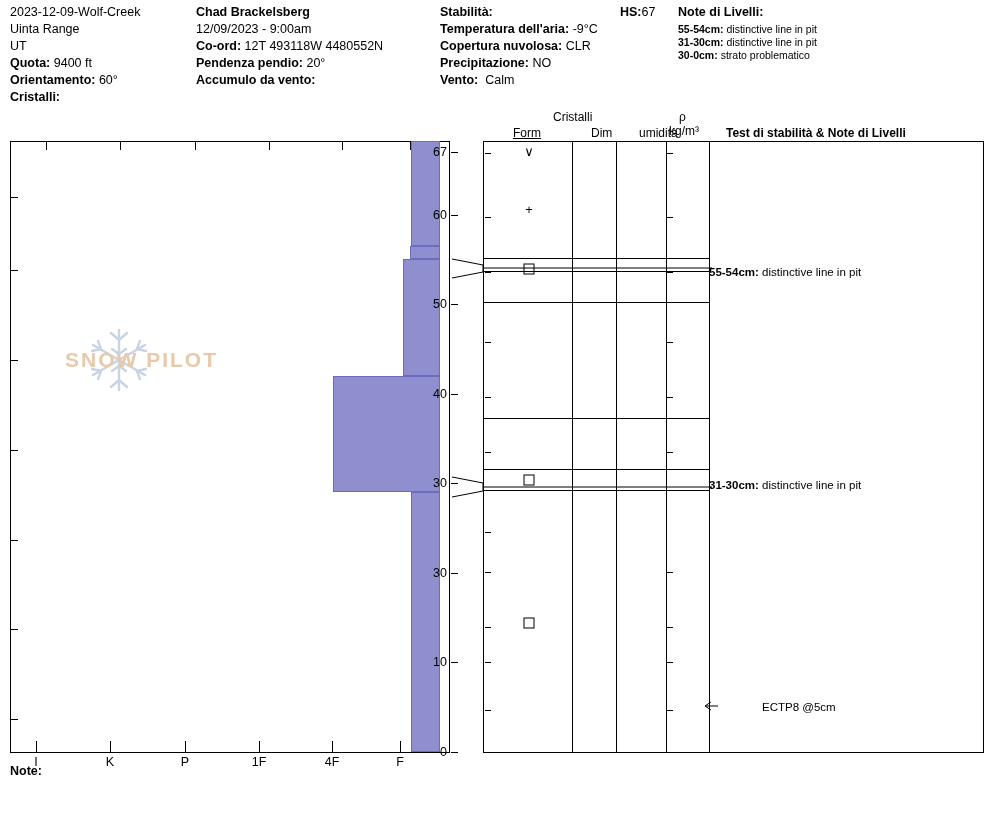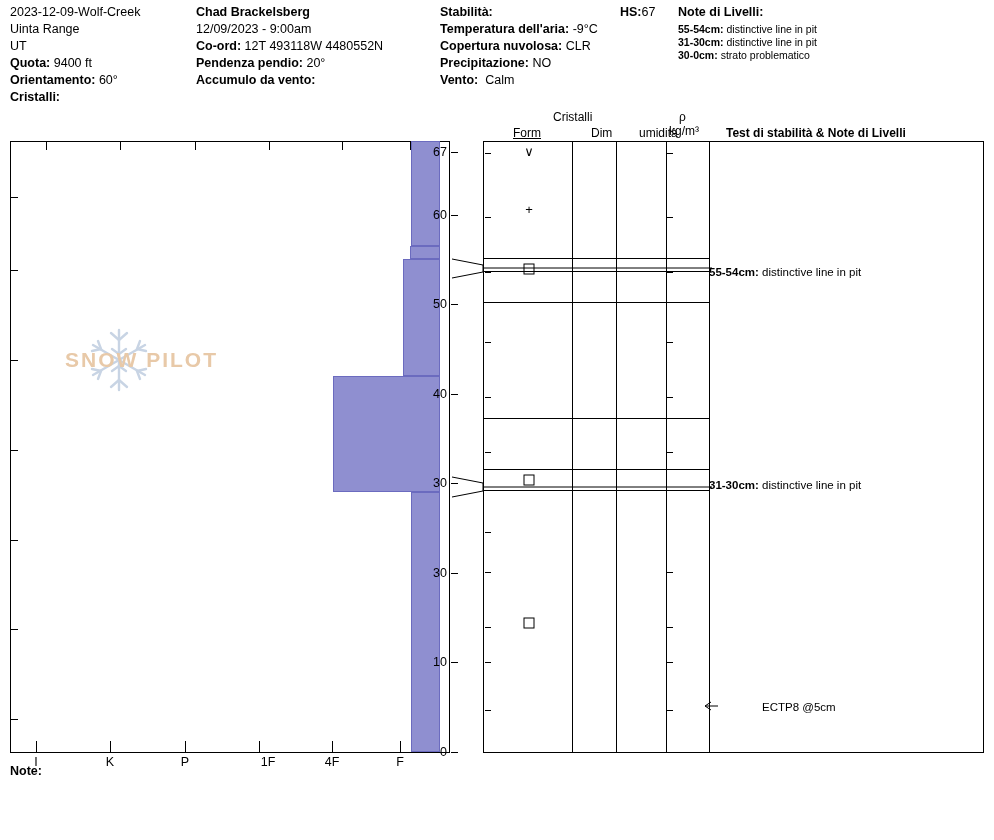--- a/index.html
+++ b/index.html
@@ -291,21 +291,21 @@
 <div class="xtick" style="left:110px;"></div>
 <div class="xtick" style="left:185px;"></div>
 <div class="xtick" style="left:259px;"></div>
 <div class="xtick" style="left:332px;"></div>
 <div class="xtick" style="left:400px;"></div>
 
 <div class="xlabels">
   <span style="left:26px;">I</span>
   <span style="left:100px;">K</span>
   <span style="left:175px;">P</span>
-  <span style="left:249px;margin-left:9px;">1F</span>
+  <span style="left:249px;">1F</span>
   <span style="left:322px;">4F</span>
   <span style="left:390px;">F</span>
 </div>
 
 <div class="ytick" style="top:753px;">
     <i></i>
     <span>0</span>
   </div>
 <div class="ytick" style="top:663px;">
     <i></i>

